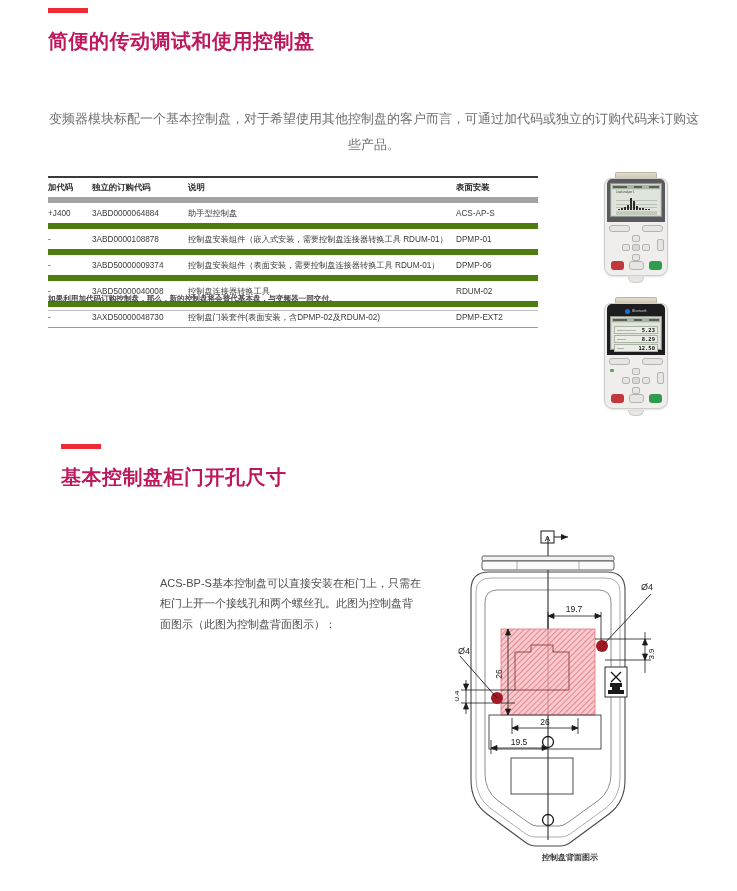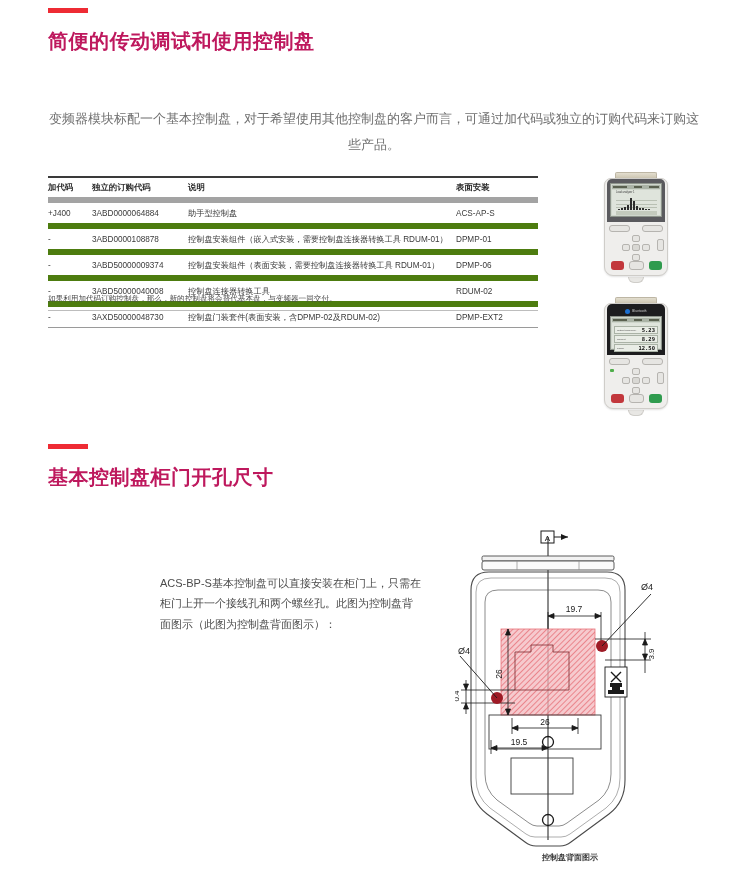--- a/index.html
+++ b/index.html
@@ -82,21 +82,21 @@
   .table-note {
     position: absolute;
     left: 48px; top: 293px;
     width: 490px;
     font-size: 7.6px;
     line-height: 1.62;
     color: #4a4a4a;
     padding-bottom: 5px;
     border-bottom: 1px solid #bdbdbd;
   }
-  .table-note div { white-space: nowrap; }
+  .table-note div { white-space: nowrap; font-weight: bold; }
 
   
   .panel-photos {
     position: absolute;
     left: 588px; top: 172px;
     width: 96px;
   }
   .panel-photo { position: relative; width: 96px; }
   .panel-photo + .panel-photo { margin-top: 14px; }
 
@@ -200,21 +200,21 @@
   .kp-chin {
     width:16px; height:6px; margin:1px auto 0;
     border-radius:0 0 8px 8px;
     background:#e8e7e4; border:1px solid #cfcdc9; border-top:none;
     font-size:3px; text-align:center; color:#999;
   }
 
   
   #block-two {
     position: absolute;
-    left: 48px; top: 444px;
+    left: 61px; top: 444px;
     width: 652px;
   }
   #block-two .section-title { margin-top: 16px; }
 
   .note-copy {
     position: absolute;
     left: 160px; top: 562px;
     width: 262px;
     font-size: 11px;
     line-height: 1.85;

